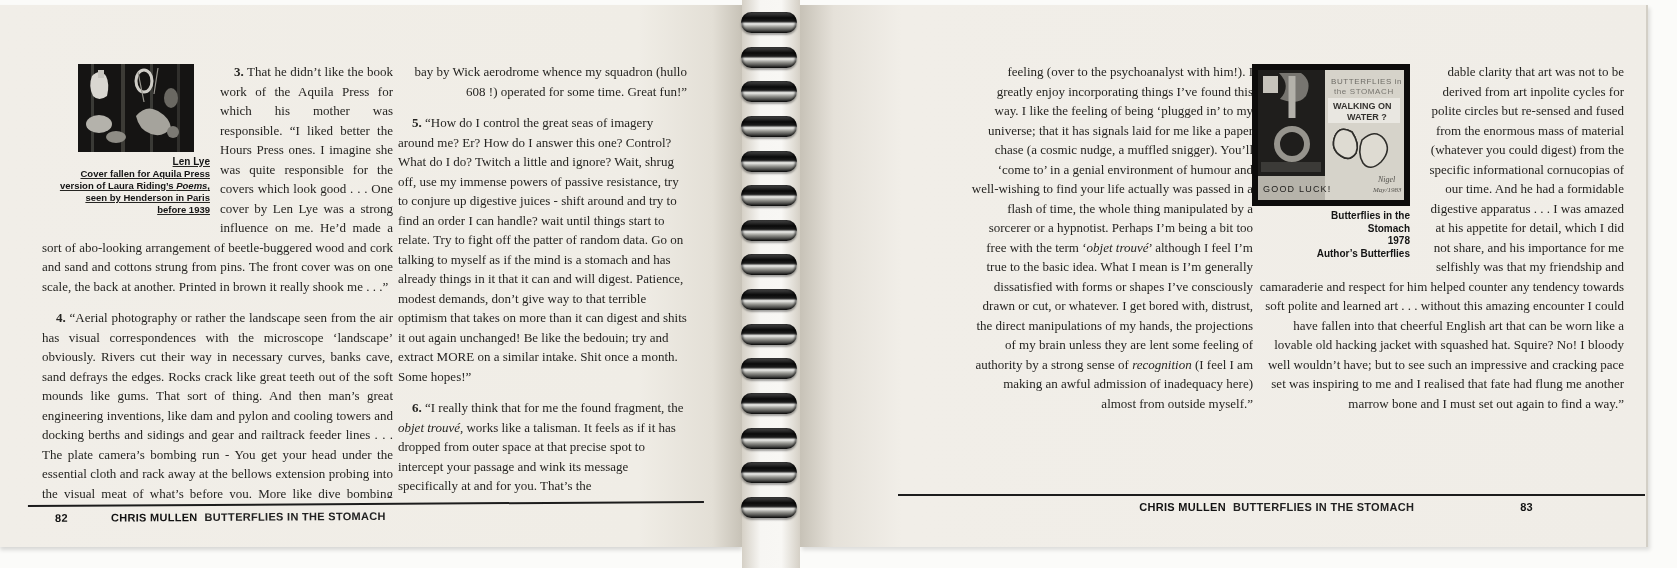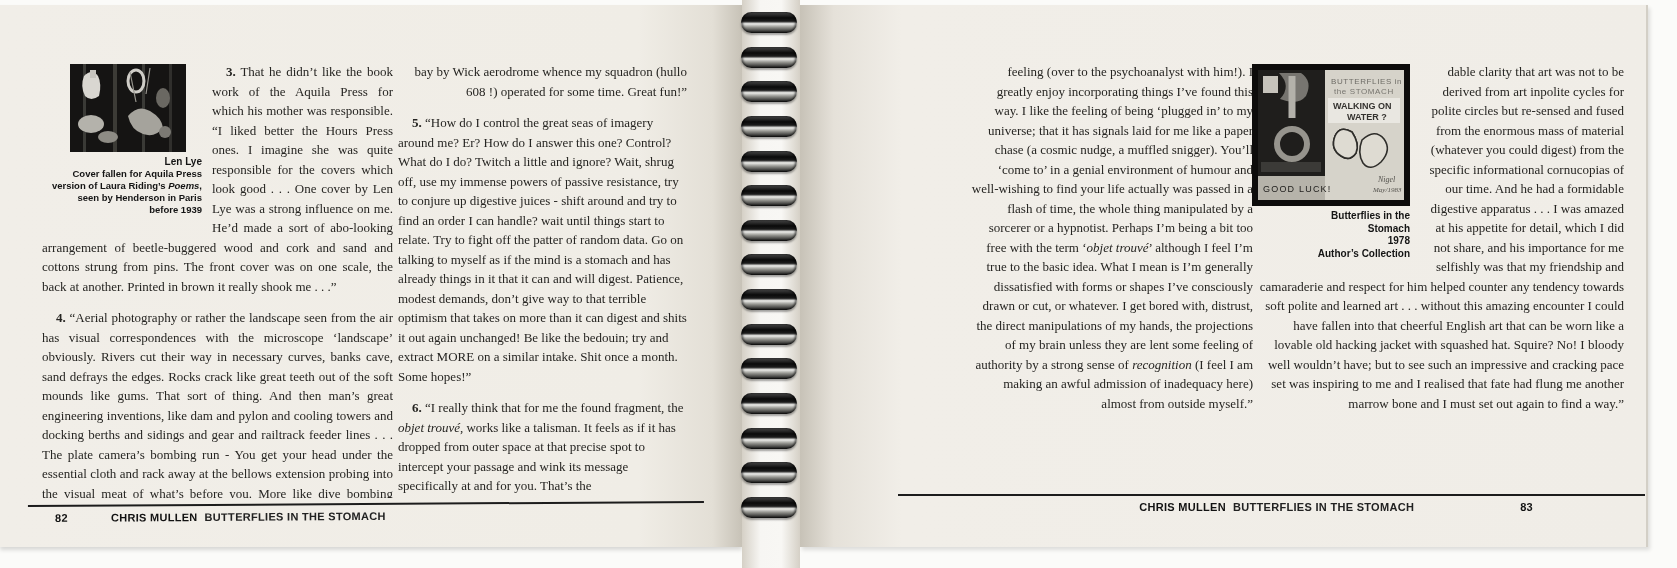--- a/index.html
+++ b/index.html
@@ -49,21 +49,21 @@
   .rp-col1 { left: 970px; top: 62px; width: 283px; }
   .rp-col2 { left: 1252px; top: 62px; width: 372px; }
 
   .para { margin-bottom: 12px; text-indent: 14px; }
   .para.noindent { text-indent: 0; text-align: right; }
   .pnum { font-weight: bold; }
   .it { font-style: italic; text-align: right; }
 
   
   .figbox { float: left; text-indent: 0; }
-  .figbox.lp { width: 152px; margin: 2px 10px 6px 8px; }
+  .figbox.lp { width: 152px; margin: 2px 10px 6px 16px; text-decoration: underline; }
   .figbox.rp { width: 158px; margin: 2px 12px 6px 0; }
   .figbox svg { display: block; }
   .figbox.lp svg { margin-left: 20px; }
   .figcap {
     font-family: "Liberation Sans", sans-serif; font-weight: bold;
     font-size: 9.5px; line-height: 12px; text-align: right; color: #141414;
     margin-top: 4px;
   }
   .figcap .capname { font-size: 10px; }
   .figcap .it { font-style: italic; }
@@ -181,21 +181,21 @@
         <text x="95" y="56" font-family="Liberation Sans, sans-serif" font-size="9" font-weight="bold" fill="#34322f">WATER ?</text>
         <path d="M100 68 q-12 -7 -17 4 q-5 13 6 20 q9 6 15 -3 q4 -9 -4 -21 z" fill="#ddlad3" stroke="#2e2d2a" stroke-width="1.6"></path>
         <path d="M100 68 q-12 -7 -17 4 q-5 13 6 20 q9 6 15 -3 q4 -9 -4 -21 z" fill="#dedbd2" stroke="#2e2d2a" stroke-width="1.6"></path>
         <path d="M110 76 q13 -12 22 -1 q8 11 -3 23 q-11 10 -18 1 q-6 -10 -1 -23 z" fill="#dedbd2" stroke="#2e2d2a" stroke-width="1.6"></path>
         <text x="126" y="118" font-family="Liberation Serif, serif" font-style="italic" font-size="8" fill="#53514c">Nigel</text>
         <text x="121" y="128" font-family="Liberation Serif, serif" font-style="italic" font-size="7" fill="#53514c">May/1983</text>
       </svg>
       <div class="figcap rp-cap">
         <div class="cap-title">Butterflies in the Stomach</div>
         <div class="cap-year">1978</div>
-        <div class="cap-coll">Author’s Collection</div>
+        <div class="cap-coll">Author’s Butterflies</div>
       </div>
     </div>
     <p class="para noindent"><span>dable clarity that art was not to be derived from art inpolite cycles for polite circles but re-sensed and fused from the enormous mass of material (whatever you could digest) from the specific informational cornucopias of our time. And he had a formidable digestive apparatus . . . I was amazed at his appetite for detail, which I did not share, and his importance for me selfishly was that my friendship and camaraderie and respect for him helped counter any tendency towards soft polite and learned art . . . without this amazing encounter I could have fallen into that cheerful English art that can be worn like a lovable old hacking jacket with squashed hat. Squire? No! I bloody well wouldn’t have; but to see such an impressive and cracking pace set was inspiring to me and I realised that fate had flung me another marrow bone and I must set out again to find a way.”</span></p>
   </div>
 
   <div class="footer rp-footer">
     <div class="rule"></div>
     <div class="row">
       <span class="author">CHRIS MULLEN</span>
       <span class="btitle">BUTTERFLIES IN THE STOMACH</span>

